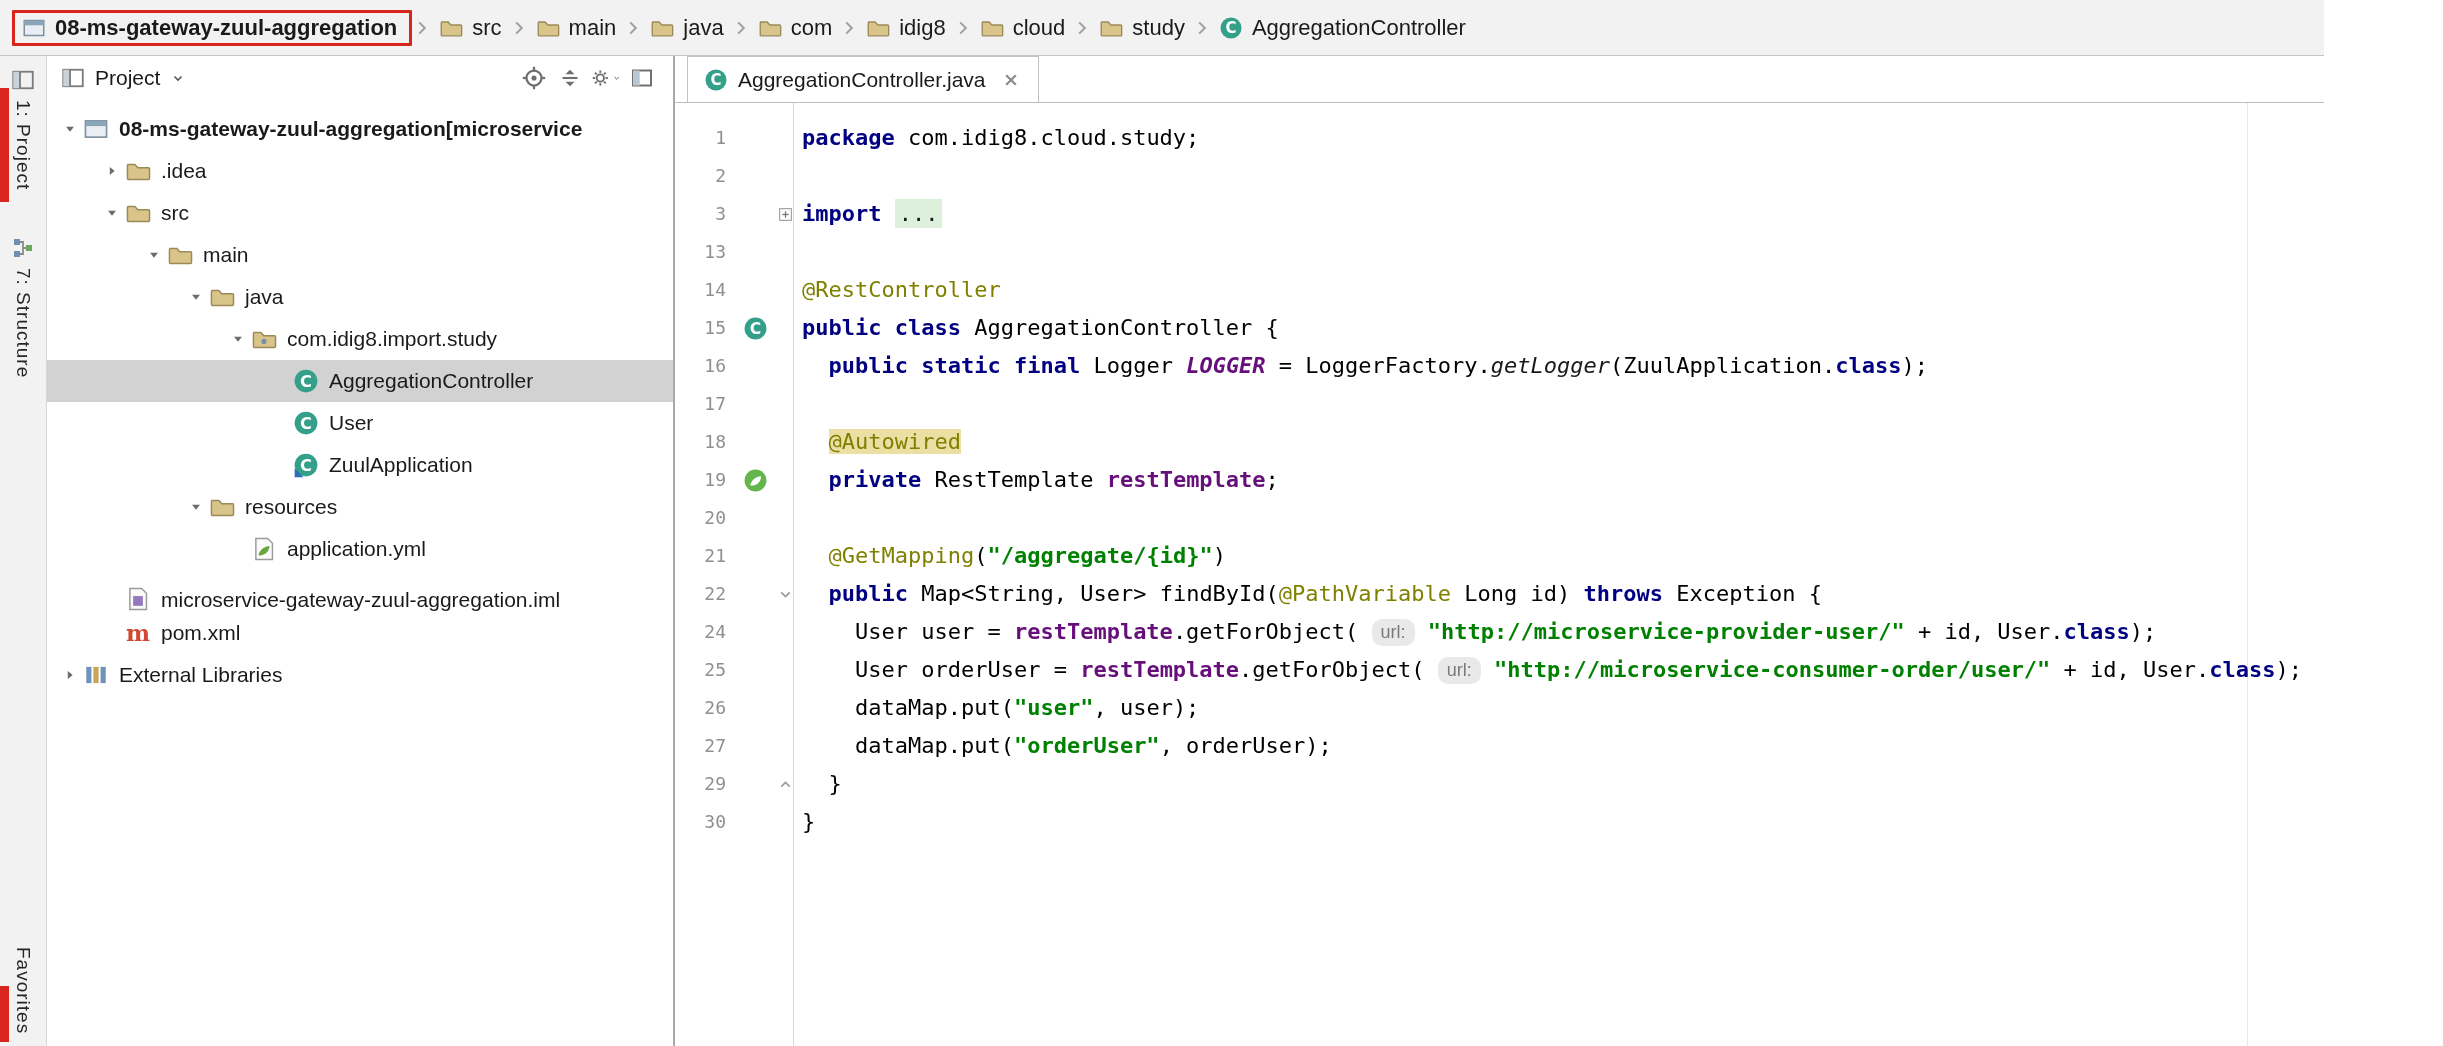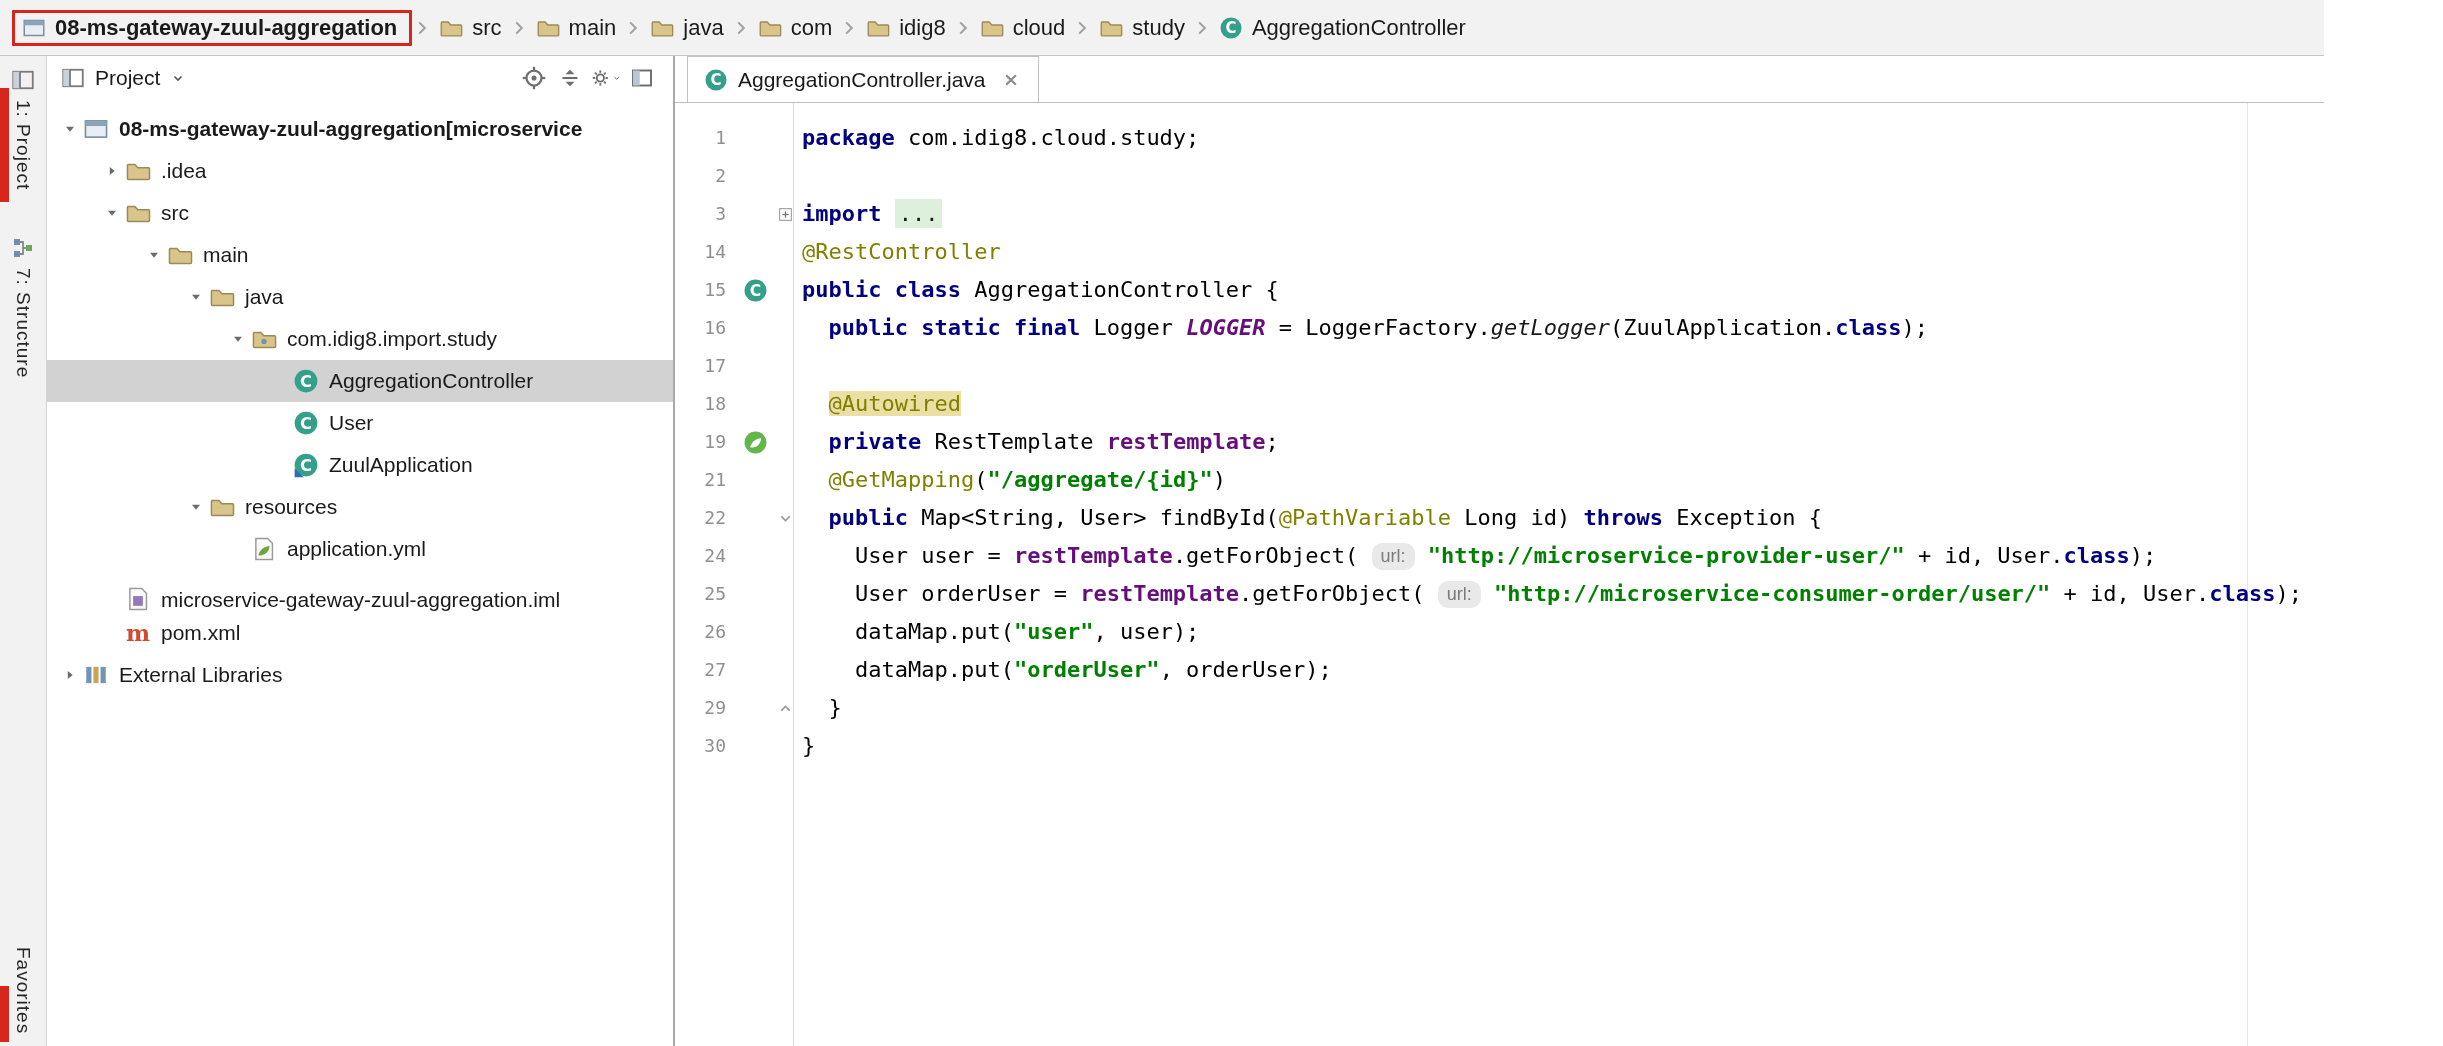--- a/index.html
+++ b/index.html
@@ -523,20 +523,26 @@
                   <svg viewBox="0 0 16 16">
                     <rect x="2.5" y="2.5" width="11" height="11" fill="#fff" stroke="#9a9a9a"></rect>
                     <line x1="5" y1="8" x2="11" y2="8" stroke="#777" stroke-width="1.2"></line>
                     <line x1="8" y1="5" x2="8" y2="11" stroke="#777" stroke-width="1.2"></line>
                   </svg>
                 </span>
               </span>
               <span class="code"><span class="tk-kw">import</span><span class="tk-pl"> </span><span class="tk-fold">...</span></span>
             </div>
             <div class="code-row">
+              <span class="ln">13</span>
+              <span class="gicon"></span>
+              <span class="gfold"></span>
+              <span class="code"></span>
+            </div>
+            <div class="code-row">
               <span class="ln">14</span>
               <span class="gicon"></span>
               <span class="gfold"></span>
               <span class="code"><span class="tk-ann">@RestController</span></span>
             </div>
             <div class="code-row">
               <span class="ln">15</span>
               <span class="gicon">
                 <span class="svg-icon">
                   <svg viewBox="0 0 16 16">
@@ -573,20 +579,26 @@
                   <svg viewBox="0 0 16 16">
                     <circle cx="8" cy="8" r="7" fill="#62b64c"></circle>
                     <path d="M4.6 10.8 C5.6 7 9 5.2 11.6 5.2 C11.4 9 8.8 11.2 5.2 11.2 Z" fill="#fff"></path>
                   </svg>
                 </span>
               </span>
               <span class="gfold"></span>
               <span class="code"><span class="tk-pl">  </span><span class="tk-kw">private</span><span class="tk-pl"> RestTemplate </span><span class="tk-fld">restTemplate</span><span class="tk-pl">;</span></span>
             </div>
             <div class="code-row">
+              <span class="ln">20</span>
+              <span class="gicon"></span>
+              <span class="gfold"></span>
+              <span class="code"></span>
+            </div>
+            <div class="code-row">
               <span class="ln">21</span>
               <span class="gicon"></span>
               <span class="gfold"></span>
               <span class="code"><span class="tk-pl">  </span><span class="tk-ann">@GetMapping</span><span class="tk-pl">(</span><span class="tk-str">"/aggregate/{id}"</span><span class="tk-pl">)</span></span>
             </div>
             <div class="code-row">
               <span class="ln">22</span>
               <span class="gicon"></span>
               <span class="gfold">
                 <span class="svg-icon">

